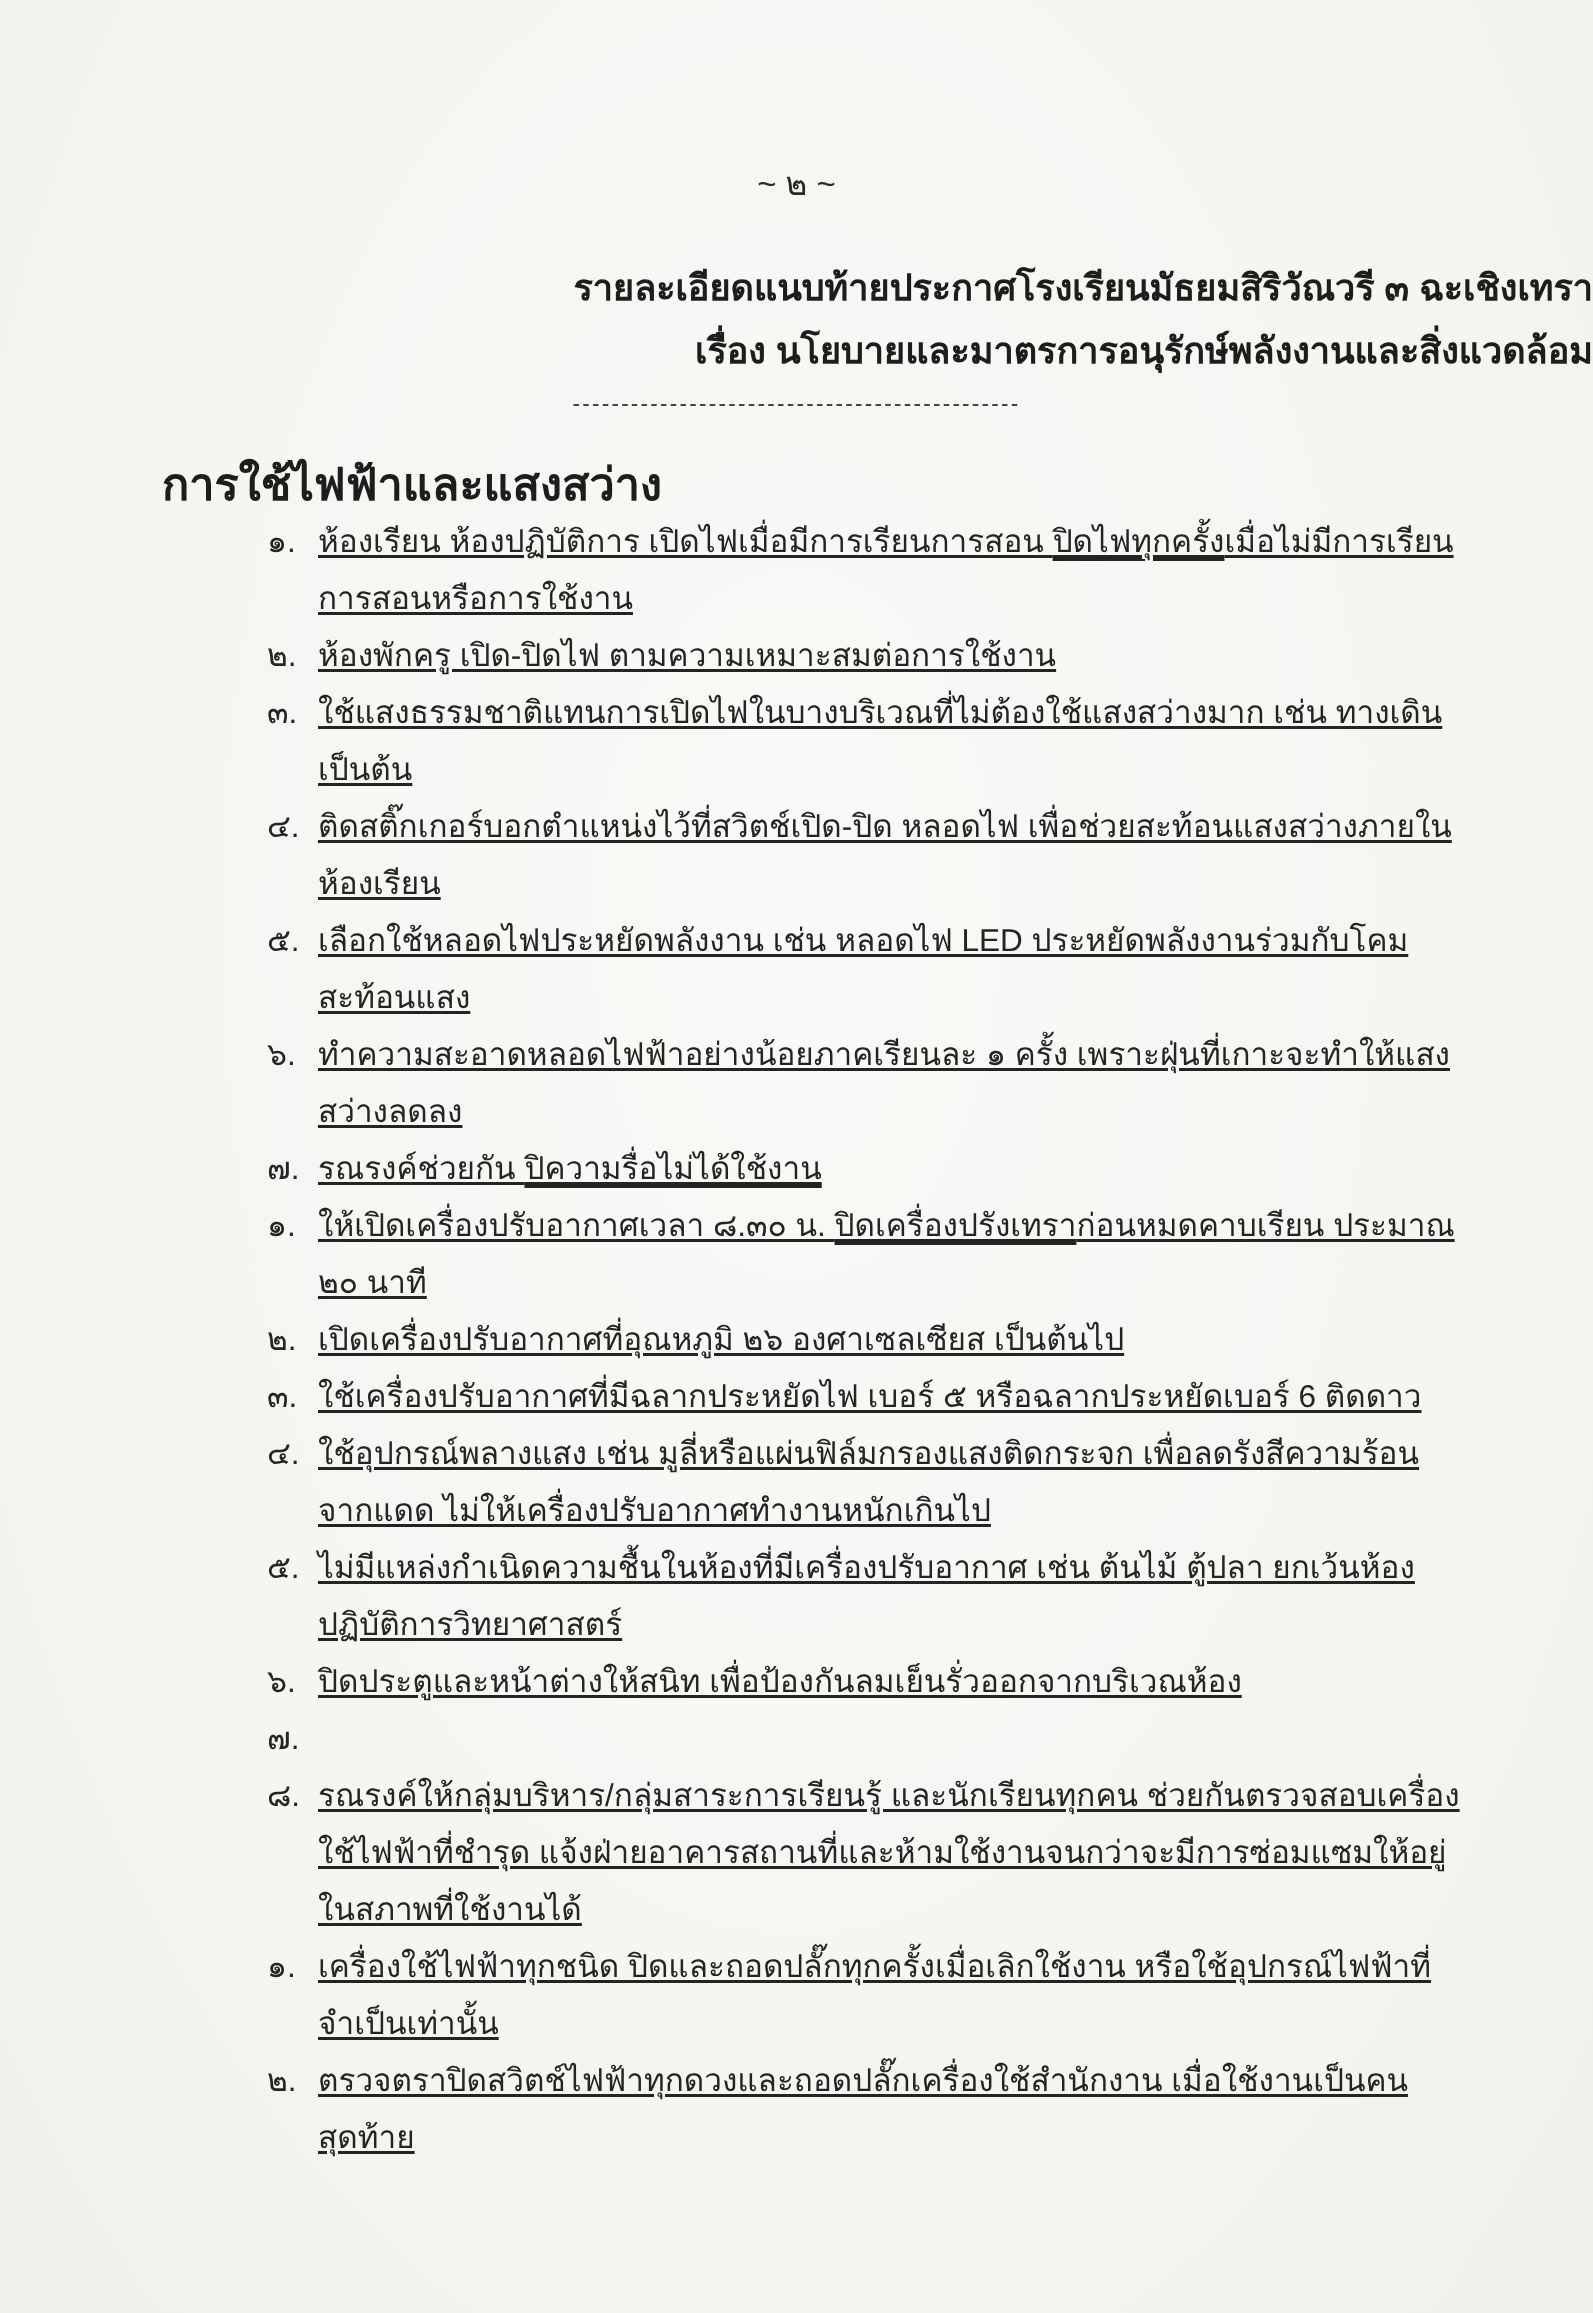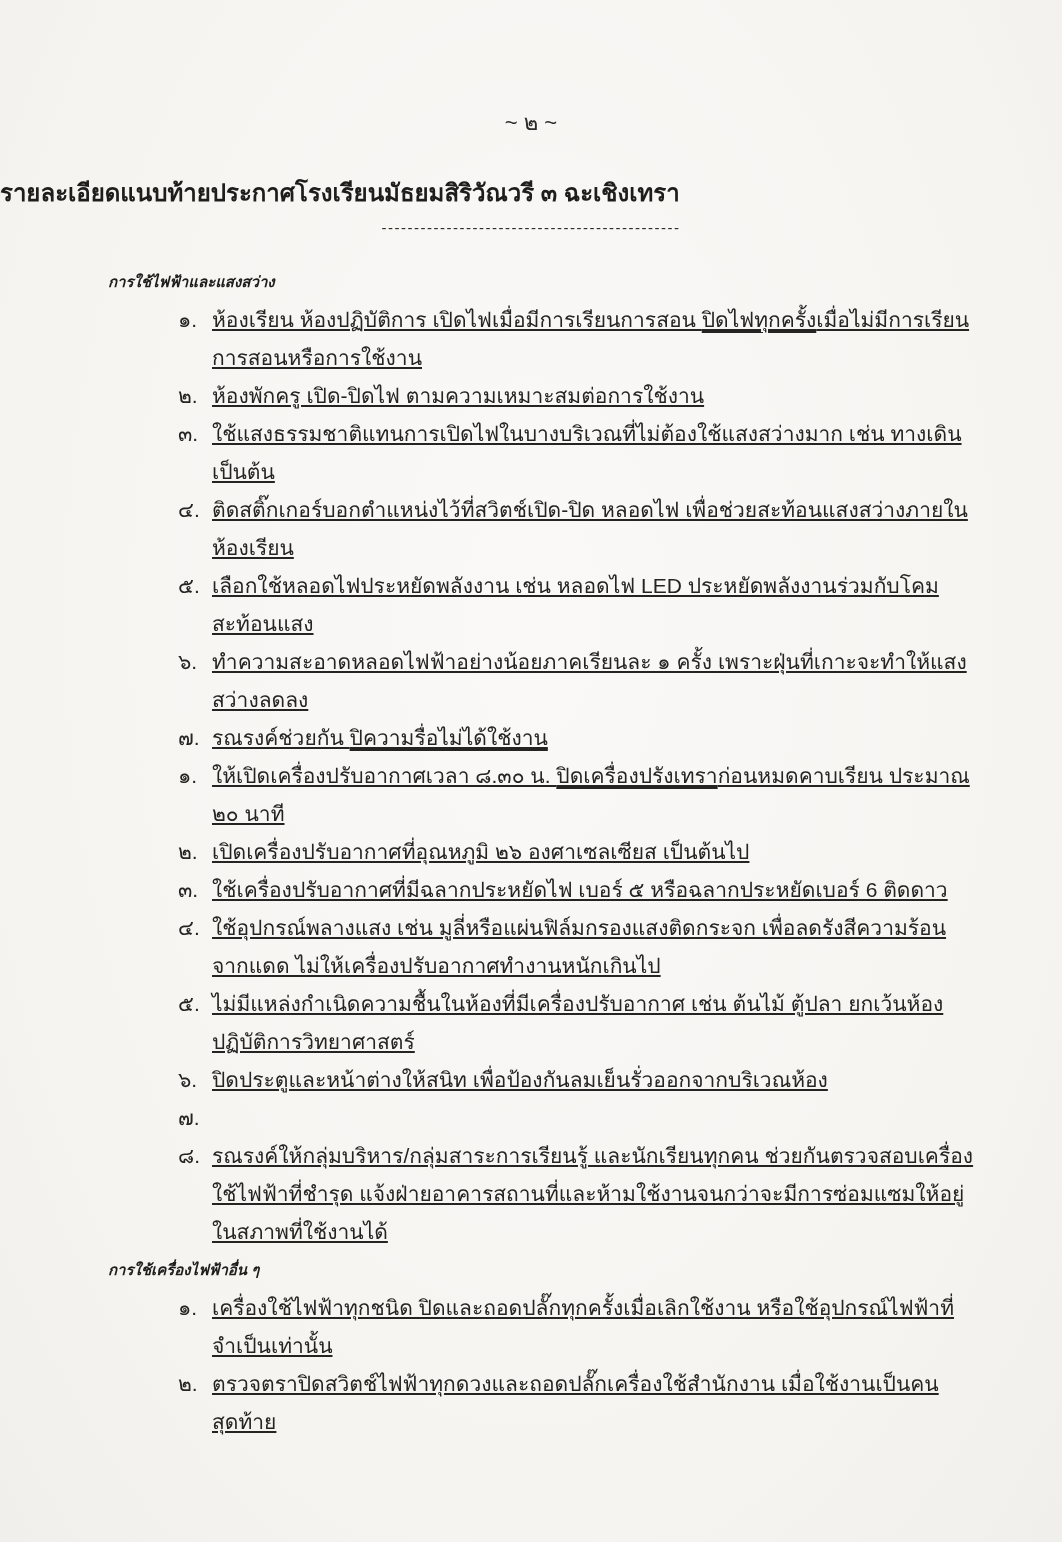--- a/index.html
+++ b/index.html
@@ -23,44 +23,43 @@
     padding-top: 108px;
     text-align: center;
     font-size: 22px;
     line-height: 30px;
     color: #2a2a28;
   }
   .titles {
     margin-top: 34px;
   }
   .title {
-    text-align: left;
+    text-align: right;
     font-size: 24px;
     font-weight: bold;
     line-height: 42px;
     color: #1d1d1b;
   }
   .separator {
     text-align: center;
     font-size: 15px;
     letter-spacing: 1.5px;
     line-height: 22px;
     margin-top: 3px;
     color: #2e2e2c;
     white-space: nowrap;
   }
   .content {
     padding: 24px 86px 0 108px;
   }
   .sec-heading {
-    font-size: 15px;
+    font-size: 30px;
     font-weight: bold;
     line-height: 38px;
     color: #1d1d1b;
-    font-style: italic;
   }
   .item {
     display: flex;
     align-items: flex-start;
     padding-left: 70px;
     font-size: 21px;
     line-height: 38px;
     color: #242422;
   }
   .num {
@@ -77,20 +76,21 @@
     text-underline-offset: 4px;
   }
 </style>
 </head>
 <body>
 
 <div class="page">
   <div class="page-num">~ ๒ ~</div>
   <div class="titles">
     <div class="title">รายละเอียดแนบท้ายประกาศโรงเรียนมัธยมสิริวัณวรี ๓ ฉะเชิงเทรา</div>
+    <div class="title">เรื่อง นโยบายและมาตรการอนุรักษ์พลังงานและสิ่งแวดล้อม</div>
     <div class="separator">----------------------------------------------</div>
   </div>
   <main class="content" id="sections">
       <section>
         <div class="sec-heading">การใช้ไฟฟ้าและแสงสว่าง</div>
         <div class="item">
           <span class="num">๑.</span>
           <span class="txt"><span>ห้องเรียน ห้องปฏิบัติการ เปิดไฟเมื่อมีการเรียนการสอน </span><span class="u">ปิดไฟทุกครั้ง</span><span>เมื่อไม่มีการเรียนการสอนหรือการใช้งาน</span></span>
         </div>
         <div class="item">
@@ -145,21 +145,20 @@
         </div>
         <div class="item">
           <span class="num">๗.</span>
         </div>
         <div class="item">
           <span class="num">๘.</span>
           <span class="txt"><span>รณรงค์ให้กลุ่มบริหาร/กลุ่มสาระการเรียนรู้ และนักเรียนทุกคน ช่วยกันตรวจสอบเครื่องใช้ไฟฟ้าที่ชำรุด แจ้งฝ่ายอาคารสถานที่และห้ามใช้งานจนกว่าจะมีการซ่อมแซมให้อยู่ในสภาพที่ใช้งานได้</span></span>
         </div>
       </section>
       <section>
-        <div class="sec-heading">การใช้เครื่องไฟฟ้าอื่น ๆ</div>
         <div class="item">
           <span class="num">๑.</span>
           <span class="txt"><span>เครื่องใช้ไฟฟ้าทุกชนิด ปิดและถอดปลั๊กทุกครั้งเมื่อเลิกใช้งาน หรือใช้อุปกรณ์ไฟฟ้าที่จำเป็นเท่านั้น</span></span>
         </div>
         <div class="item">
           <span class="num">๒.</span>
           <span class="txt"><span>ตรวจตราปิดสวิตช์ไฟฟ้าทุกดวงและถอดปลั๊กเครื่องใช้สำนักงาน เมื่อใช้งานเป็นคนสุดท้าย</span></span>
         </div>
       </section>
     </main>

